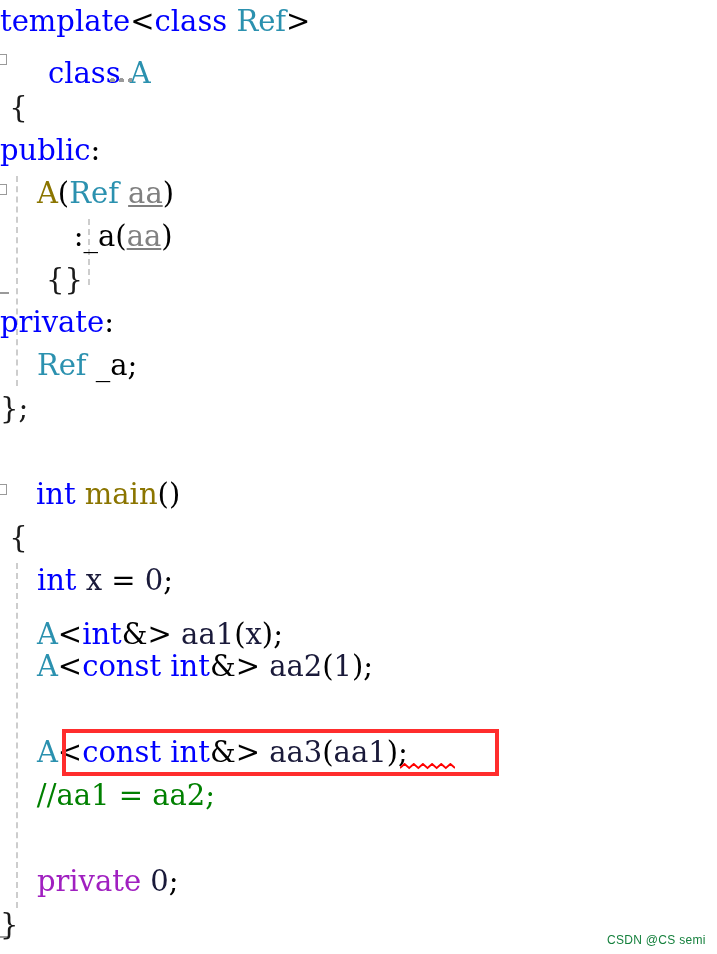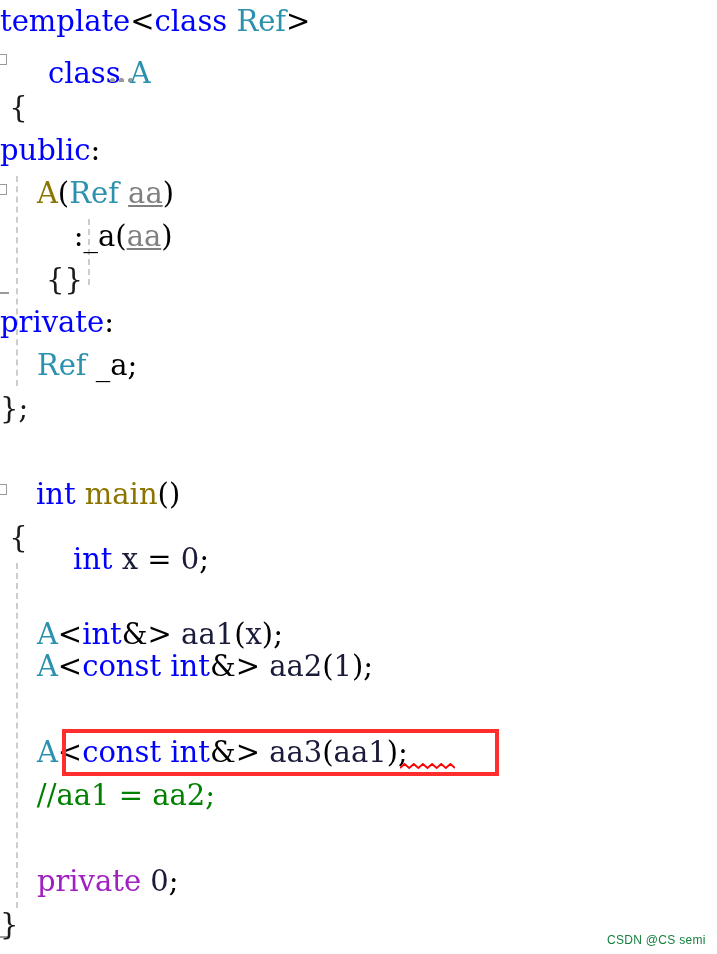--- a/index.html
+++ b/index.html
@@ -140,21 +140,21 @@
       <div class="line" style="top: 133px;"><span class="kw">public</span><span class="blk">:</span></div>
       <div class="line" style="top: 176px;"><span class="blk">    </span><span class="func">A</span><span class="blk">(</span><span class="type">Ref</span><span class="blk"> </span><span class="param">aa</span><span class="blk">)</span></div>
       <div class="line" style="top: 219px;"><span class="blk">        </span><span class="blk">:</span><span class="blk">_a</span><span class="blk">(</span><span class="param">aa</span><span class="blk">)</span></div>
       <div class="line" style="top: 262px;"><span class="brace">     {}</span></div>
       <div class="line" style="top: 305px;"><span class="kw">private</span><span class="blk">:</span></div>
       <div class="line" style="top: 348px;"><span class="blk">    </span><span class="type">Ref</span><span class="blk"> _a;</span></div>
       <div class="line" style="top: 391px;"><span class="brace">};</span></div>
       <div class="line" style="top: 434px;"><span class="blk"></span></div>
       <div class="line" style="top: 477px; margin-left: 36px;"><span class="kw">int</span><span class="blk"> </span><span class="func">main</span><span class="blk">()</span></div>
       <div class="line" style="top: 520px;"><span class="brace"> {</span></div>
-      <div class="line" style="top: 542px; padding-left: 36px;"><span class="blk">    </span><span class="kw">int</span><span class="blk"> </span><span class="plain">x</span><span class="blk"> = </span><span class="num">0</span><span class="blk">;</span></div>
+      <div class="line" style="top: 563px;"><span class="blk">    </span><span class="kw">int</span><span class="blk"> </span><span class="plain">x</span><span class="blk"> = </span><span class="num">0</span><span class="blk">;</span></div>
       <div class="line" style="top: 617px;"><span class="blk">    </span><span class="type">A</span><span class="blk">&lt;</span><span class="kw">int</span><span class="blk">&amp;&gt;</span><span class="blk"> </span><span class="plain">aa1</span><span class="blk">(</span><span class="plain">x</span><span class="blk">);</span></div>
       <div class="line" style="top: 649px; text-align: right;"><span class="blk">    </span><span class="type">A</span><span class="blk">&lt;</span><span class="kw">const</span><span class="blk"> </span><span class="kw">int</span><span class="blk">&amp;&gt;</span><span class="blk"> </span><span class="plain">aa2</span><span class="blk">(</span><span class="num">1</span><span class="blk">);</span></div>
       <div class="line" style="top: 692px;"><span class="blk"></span></div>
       <div class="line" style="top: 735px;"><span class="blk">    </span><span class="type">A</span><span class="blk">&lt;</span><span class="kw">const</span><span class="blk"> </span><span class="kw">int</span><span class="blk">&amp;&gt;</span><span class="blk"> </span><span class="plain">aa3</span><span class="blk">(</span><span class="plain">aa1</span><span class="blk">);</span></div>
       <div class="line" style="top: 778px; text-align: center;"><span class="cmt">    //aa1 = aa2;</span></div>
       <div class="line" style="top: 821px;"><span class="blk"></span></div>
       <div class="line" style="top: 864px;"><span class="blk">    </span><span class="ret">private</span><span class="blk"> </span><span class="num">0</span><span class="blk">;</span></div>
       <div class="line" style="top: 907px;"><span class="brace">}</span></div>
     </div>
 

